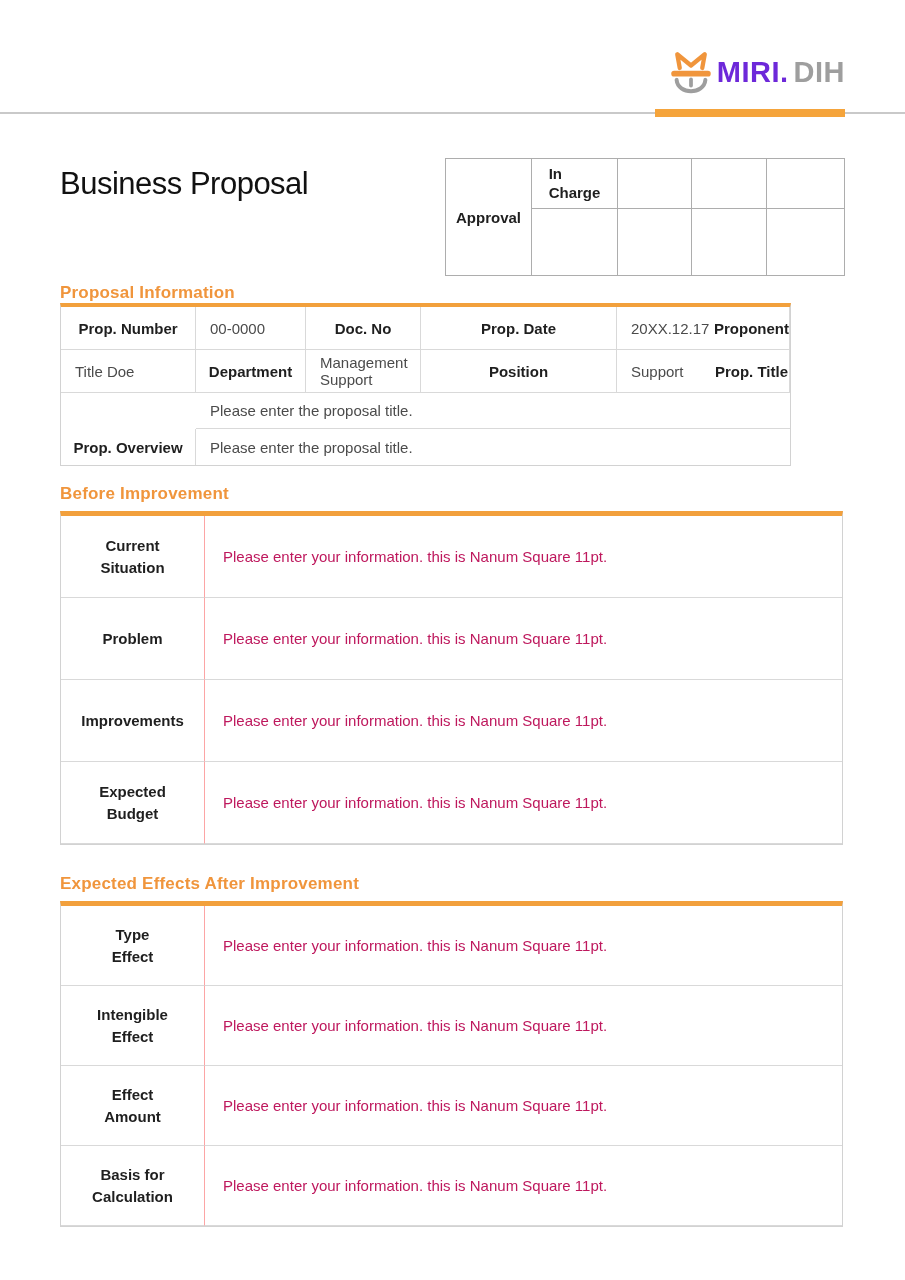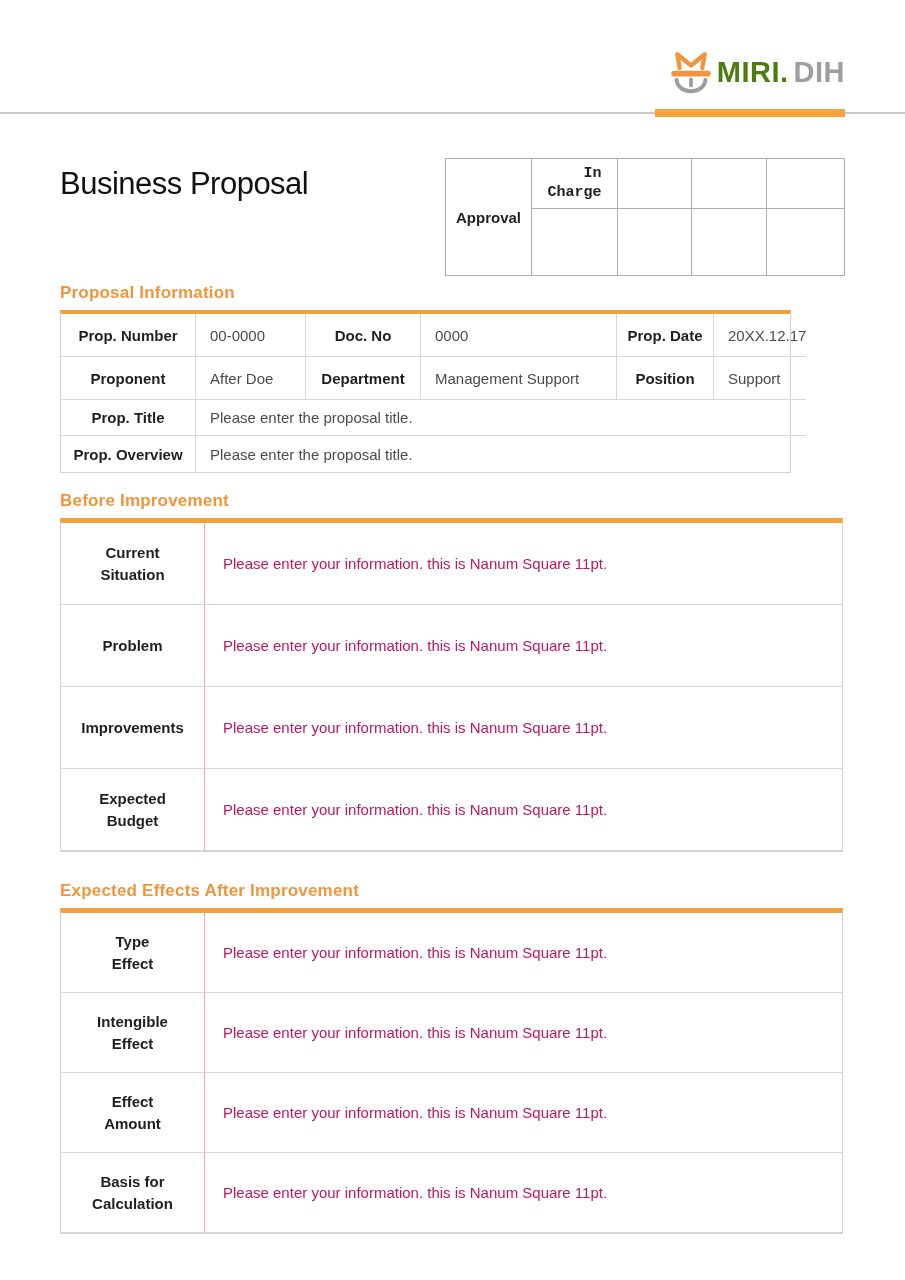--- a/index.html
+++ b/index.html
@@ -9,44 +9,44 @@
     font-family:"Liberation Sans","DejaVu Sans",sans-serif;
     color:#1f1f1f;
     position:relative;
     overflow:hidden;
   }
   
   .header{position:relative;height:113px;}
   .logo{position:absolute;top:48px;right:60px;display:flex;align-items:center;gap:6px;}
   .logo-icon{width:40px;height:46px;margin-top:2px;}
   .logo-text{font-size:29px;font-weight:bold;letter-spacing:0.5px;white-space:nowrap;}
-  .logo-miri{color:#4d7c0f;}
+  .logo-miri{color:#6d28d9;}
   .logo-dih{color:#9E9E9E;margin-left:5px;}
   .header-rule{position:absolute;left:0;right:0;top:112px;height:2px;background:#c9c9c9;}
   .header-bar{position:absolute;right:60px;top:109px;width:190px;height:8px;background:#F5A43B;}
   
   .content{margin:0 60px;}
   .title-row{display:flex;justify-content:space-between;align-items:flex-start;margin-top:45px;}
   .page-title{font-size:31px;font-weight:normal;color:#111;margin:8px 0 0 0;letter-spacing:-0.5px;}
   
   .approval{width:400px;border:1px solid #adadad;box-sizing:border-box;
     display:grid;grid-template-columns:86px 86px 74px 75px 1fr;grid-template-rows:50px 66px;}
   .ap-cell{border-right:1px solid #adadad;border-bottom:1px solid #adadad;
     display:flex;align-items:center;justify-content:center;box-sizing:border-box;}
   .ap-corner{grid-row:1/3;font-weight:bold;font-size:15px;}
-  .ap-head{font-weight:bold;font-size:15px;text-align:right;white-space:pre-line;line-height:1.25;font-family:Liberation Mono, monospace;}
+  .ap-head{font-weight:bold;font-size:15px;text-align:left;white-space:pre-line;line-height:1.25;}
   .ap-last{border-right:none;}
   .ap-bottom{border-bottom:none;}
   
   .section-heading{color:#F0953C;font-weight:bold;font-size:17px;margin:0;letter-spacing:0.2px;}
   .h-info{margin-top:7px;}
   .h-before{margin-top:18px;}
   .h-after{margin-top:29px;}
   
-  .info-table{margin-top:7px;width:731px;box-sizing:border-box;
+  .info-table{width:731px;box-sizing:border-box;
     border:1px solid #d2d2d2;border-top:4px solid #F2A03C;
     display:grid;grid-template-columns:135px 110px 115px 196px 97px 1fr;
     grid-template-rows:43px 43px 36px 36px;}
   .cell{border-right:1px solid #d9d9d9;border-bottom:1px solid #d9d9d9;
     box-sizing:border-box;display:flex;align-items:center;font-size:15px;}
   .cell-label{font-weight:bold;justify-content:center;text-align:center;color:#1f1f1f;}
   .cell-value{padding-left:14px;color:#4b4b4b;}
   .no-r{border-right:none;}
   .no-b{border-bottom:none;}
   .span-rest{grid-column:2/7;}
@@ -98,26 +98,25 @@
     </div>
   </div>
 
   <h2 class="section-heading h-info">Proposal Information</h2>
 
   <div class="info-table">
 
     <div class="cell cell-label">Prop. Number</div>
     <div class="cell cell-value">00-0000</div>
     <div class="cell cell-label">Doc. No</div>
-    <div class="cell cell-value">0000</div>
     <div class="cell cell-label">Prop. Date</div>
     <div class="cell cell-value no-r">20XX.12.17</div>
 
     <div class="cell cell-label">Proponent</div>
-    <div class="cell cell-value">After Doe</div>
+    <div class="cell cell-value">Title Doe</div>
     <div class="cell cell-label">Department</div>
     <div class="cell cell-value">Management Support</div>
     <div class="cell cell-label">Position</div>
     <div class="cell cell-value no-r">Support</div>
 
     <div class="cell cell-label">Prop. Title</div>
     <div class="cell cell-value no-r span-rest">Please enter the proposal title.</div>
 
     <div class="cell cell-label no-b">Prop. Overview</div>
     <div class="cell cell-value no-r no-b span-rest">Please enter the proposal title.</div>

